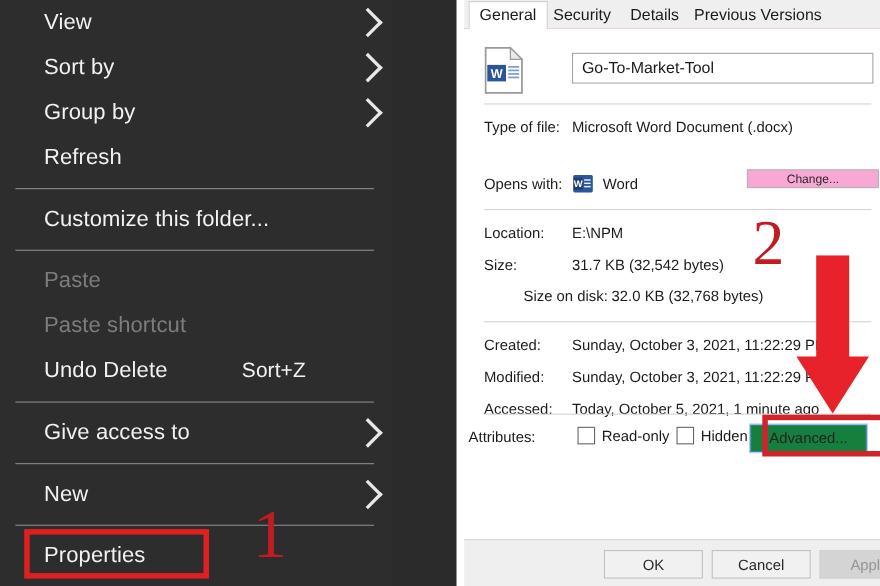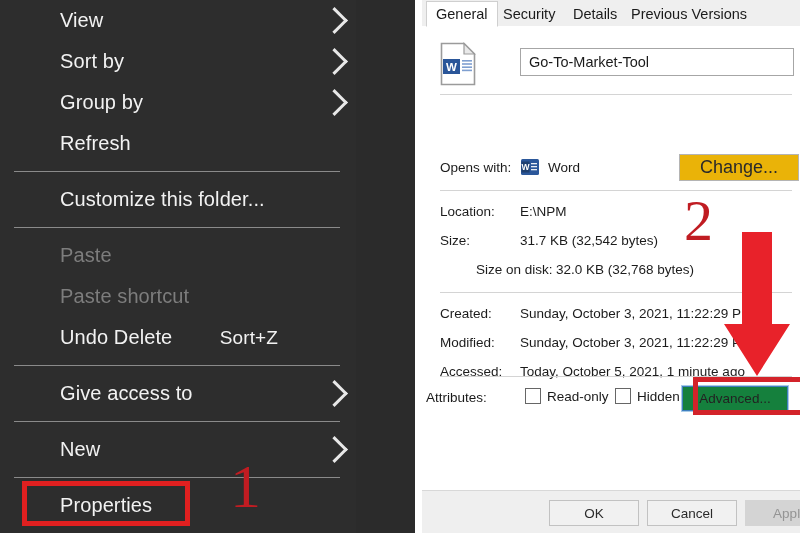--- a/index.html
+++ b/index.html
@@ -28,21 +28,21 @@
     left: 0; top: 0;
     width: 356px;
     height: 533px;
     background: #2d2d2d;
   }
   .menu-item {
     position: relative;
     height: 41px;
     display: flex;
     align-items: center;
-    padding-left: 60px;
+    padding-left: 40px;
     box-sizing: border-box;
     color: #f2f2f2;
     font-size: 20px;
     letter-spacing: .1px;
   }
   .menu-item.disabled { color: #7d7d7d; }
   .menu-item .label { white-space: nowrap; }
   .menu-item .accel {
     position: absolute;
     right: 78px;
@@ -185,24 +185,24 @@
     width: 18px; height: 18px;
   }
   #openswith-name {
     position: absolute;
     left: 126px; top: 134px;
     font-size: 13.5px;
   }
   #change-button {
     position: absolute;
     left: 257px; top: 128px;
-    width: 120px; height: 27px;
-    background: #eab308;
+    width: 120px; height: 17px;
+    background: #f9a8d4;
     border: 1px solid #b4b4b4;
-    font-size: 18px;
+    font-size: 11px;
     color: #2a2a2a;
     display: flex;
     align-items: center;
     justify-content: center;
     box-sizing: border-box;
   }
 
   
   #attributes-row {
     position: absolute;
@@ -404,20 +404,23 @@
           <rect x="22" y="27.6" width="10" height="1.6"></rect>
         </g>
       </svg>
       <div id="filename-box">
         <span title="Go-To-Market-Tool">Go-To-Market-Tool</span>
       </div>
     </div>
 
     <div class="hr" style="top:68px;"></div>
 
+    <div class="field" style="top:82px;">
+      <span class="k">Type of file:</span><span class="v">Microsoft Word Document (.docx)</span>
+    </div>
 
     <div class="field" style="top:134px;">
       <span class="k">Opens with:</span>
     </div>
     <svg id="openswith-icon" viewBox="0 0 18 18">
       <rect x="0" y="1" width="18" height="16" rx="1.5" fill="#2b579a"></rect>
       <rect x="0.5" y="3.5" width="8" height="11" fill="#1e3f6f"></rect>
       <text x="4.6" y="12.4" font-family="Liberation Sans, sans-serif" font-size="8.5" font-weight="bold" fill="#ffffff" text-anchor="middle">W</text>
       <g fill="#ffffff" opacity="0.9">
         <rect x="10" y="5" width="6" height="1.3"></rect>

